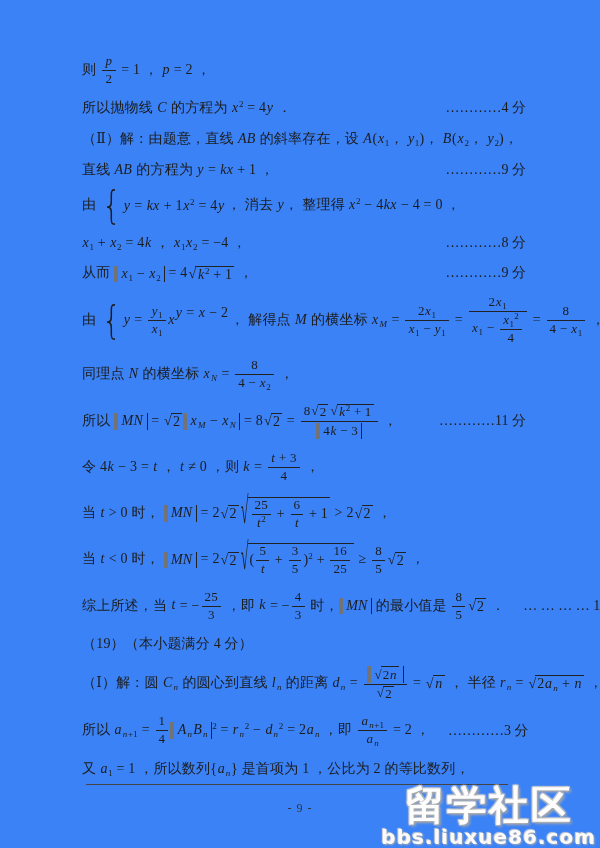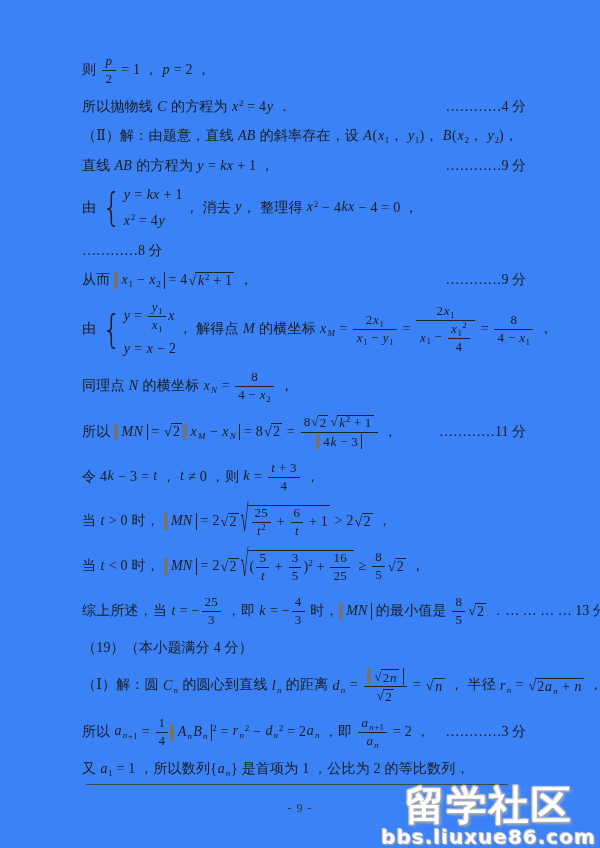--- a/index.html
+++ b/index.html
@@ -9,39 +9,39 @@
     overflow:hidden;
   }
   .doc{position:absolute;inset:0;background:#3b82f6;}
   .content{
     position:absolute;left:82px;right:74px;top:54px;bottom:70px;
     display:flex;flex-direction:column;justify-content:space-between;
     font-size:14px;
   }
   .line{display:flex;justify-content:space-between;align-items:center;}
   .math{white-space:nowrap;letter-spacing:0.2px;}
-  .score{white-space:nowrap;margin-left:0;color:#1c1c1c;}
+  .score{white-space:nowrap;margin-left:18px;color:#1c1c1c;}
   i{font-style:italic;padding:0 0.5px;}
   sub{font-size:9px;vertical-align:-3px;line-height:0;}
   sup{font-size:9px;vertical-align:5px;line-height:0;}
   
   .fr{display:inline-block;vertical-align:middle;text-align:center;margin:0 2px;font-size:13px;line-height:1.15;}
   .fr .n{display:block;border-bottom:1px solid #222;padding:0 3px 1px;}
   .fr .d{display:block;padding:1px 3px 0;}
   
   .sq{display:inline-flex;align-items:center;vertical-align:middle;margin:0 1px;white-space:nowrap;}
   .rg{margin-right:-1px;display:inline-block;}
   .rad{border-top:1px solid #222;padding:0 2px;}
   .sq.big>.rg{transform:scaleY(2.7);transform-origin:50% 55%;}
   
   .abs{display:inline-block;border-left:4px solid #737373;border-right:1px solid #222;padding:0 3px;vertical-align:middle;line-height:1.2;}
   
   .cases{display:inline-flex;align-items:center;vertical-align:middle;margin:0 2px;}
   .cb{font-family:"DejaVu Sans",sans-serif;font-weight:200;font-size:30px;line-height:1;margin-right:2px;transform:scaleY(1.3);transform-origin:center;}
-  .cr{display:inline-flex;flex-direction:column;text-align:left;row-gap:2px;gap:7px;}
+  .cr{display:inline-flex;flex-direction:row;text-align:left;row-gap:2px;}
   .cr>span{line-height:1.35;}
   
   .footer-divider{position:absolute;left:86px;right:92px;bottom:63px;border-top:1px solid #444;}
   .page-num{position:absolute;left:0;right:0;bottom:32px;text-align:center;font-size:12px;letter-spacing:1px;color:#333;}
   
   .watermark{position:absolute;right:4px;bottom:0;text-align:center;font-family:"DejaVu Sans",sans-serif;pointer-events:none;}
   .wm-title{
     font-size:40px;font-weight:bold;letter-spacing:2px;color:#fdfdfd;
     text-shadow:2px 2px 3px #a8a8a8,-1px -1px 1px #d2d2d2,1px -1px 1px #c6c6c6,-1px 1px 1px #c6c6c6;
     line-height:1.05;
@@ -83,20 +83,21 @@
             <span class="cb">{</span>
             <span class="cr">
               <span><i>y</i> = <i>kx</i> + 1</span>
               <span><i>x</i><sup>2</sup> = 4<i>y</i></span>
             </span>
           </span>， 消去 <i>y</i>， 整理得 <i>x</i><sup>2</sup> − 4<i>kx</i> − 4 = 0 ，</span>
 
   </div>
 
   <div class="line">
+    <span class="math"><i>x</i><sub>1</sub> + <i>x</i><sub>2</sub> = 4<i>k</i> ，  <i>x</i><sub>1</sub><i>x</i><sub>2</sub> = −4 ，</span>
     <span class="score">…………8 分</span>
   </div>
 
   <div class="line">
     <span class="math">从而 <span class="abs"><i>x</i><sub>1</sub> − <i>x</i><sub>2</sub></span> = 4<span class="sq">
             <span class="rg">√</span>
             <span class="rad"><i>k</i><sup>2</sup> + 1</span>
           </span> ，</span>
     <span class="score">…………9 分</span>
   </div>

